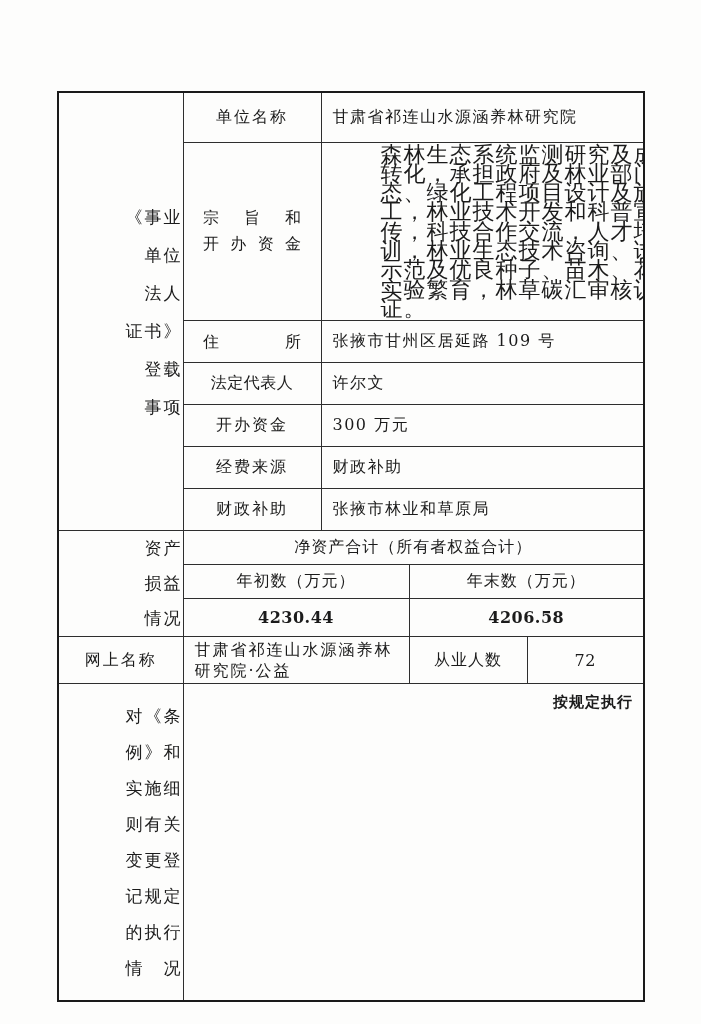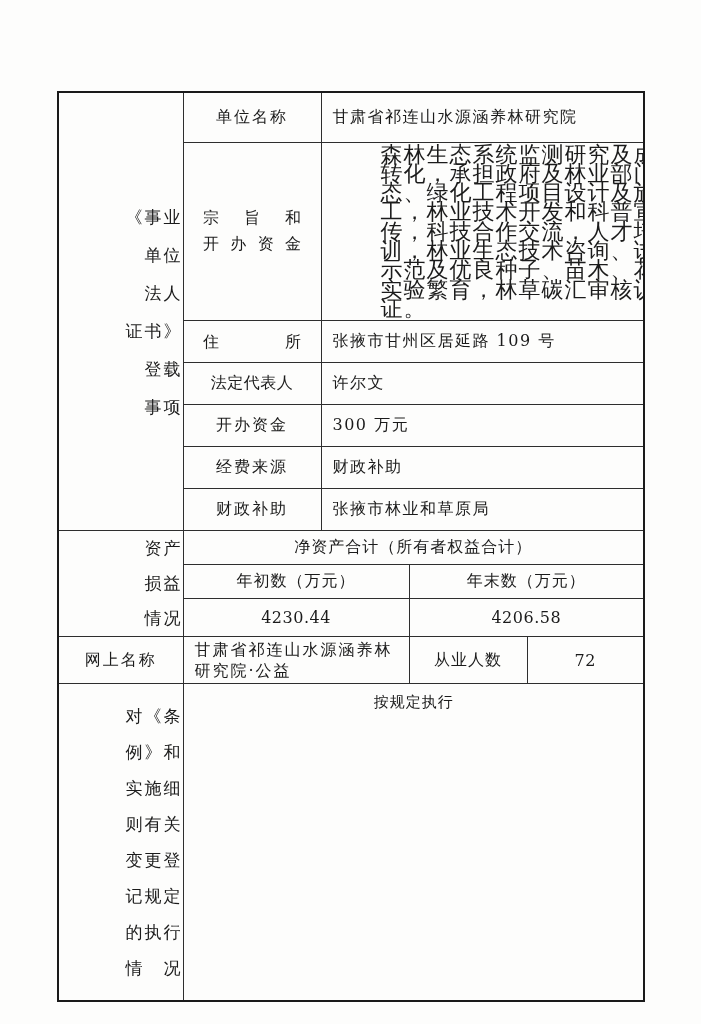--- a/index.html
+++ b/index.html
@@ -74,31 +74,32 @@
     letter-spacing:1px;
     margin-left:44px;
   }
   .num{
     text-align:center;
     font-size:16px;
     letter-spacing:0.5px;
   }
   .topleft{
     vertical-align:top;
-    text-align:center;
+    text-align:right;
     font-size:15px;
     letter-spacing:1px;
     padding:9px 10px 0 11px;
+    font-weight:bold;
   }
   
   tr.r1{height:50px;}
   tr.r2{height:112px;}
   tr.r3,tr.r4,tr.r5,tr.r6,tr.r7{height:42px;}
   tr.r8,tr.r9{height:34px;}
-  tr.r10{height:38px;}
+  tr.r10{height:38px;font-weight:bold;}
   tr.r11{height:42px;}
   tr.r12{height:317px;}
 </style>
 </head>
 <body>
 
 <div class="page">
   <table class="reg">
     <colgroup>
       <col style="width:125px">

